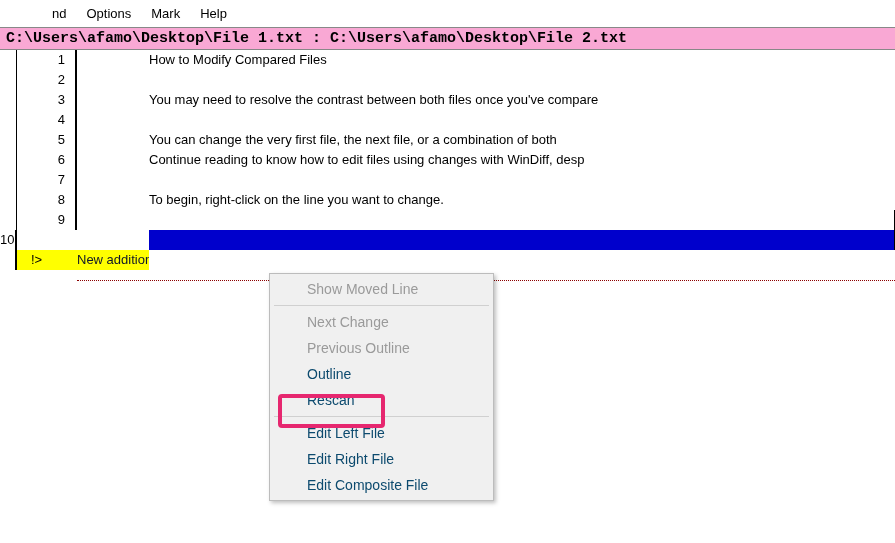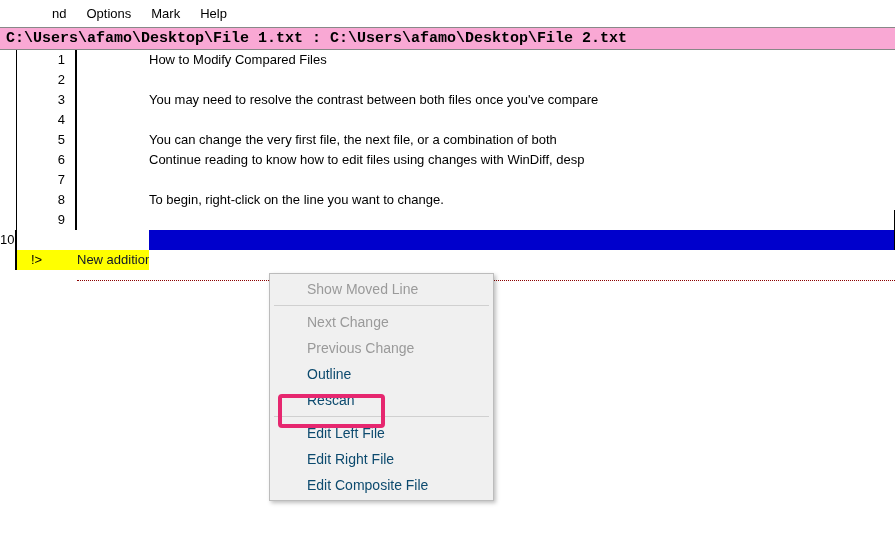--- a/index.html
+++ b/index.html
@@ -143,21 +143,21 @@
     <div class="marker-cell" style="background: rgb(255, 255, 0);">!&gt;</div>
     <div class="text-cell" style="background: rgb(255, 255, 0); color: #0f172a;">New additions</div>
   </div>
 
 <div class="diff-below-line"></div>
 
 <div class="contextmenu" id="ctx">
     <div class="mi disabled">Show Moved Line</div>
     <div class="sep"></div>
     <div class="mi disabled">Next Change</div>
-    <div class="mi disabled">Previous Change</div>
+    <div class="mi disabled">Previous Outline</div>
     <div class="mi">Outline</div>
     <div class="mi">Rescan</div>
     <div class="sep"></div>
     <div class="mi">Edit Left File</div>
     <div class="mi">Edit Right File</div>
     <div class="mi">Edit Composite File</div>
   </div>
 
 <div class="highlight-box"></div>
 

